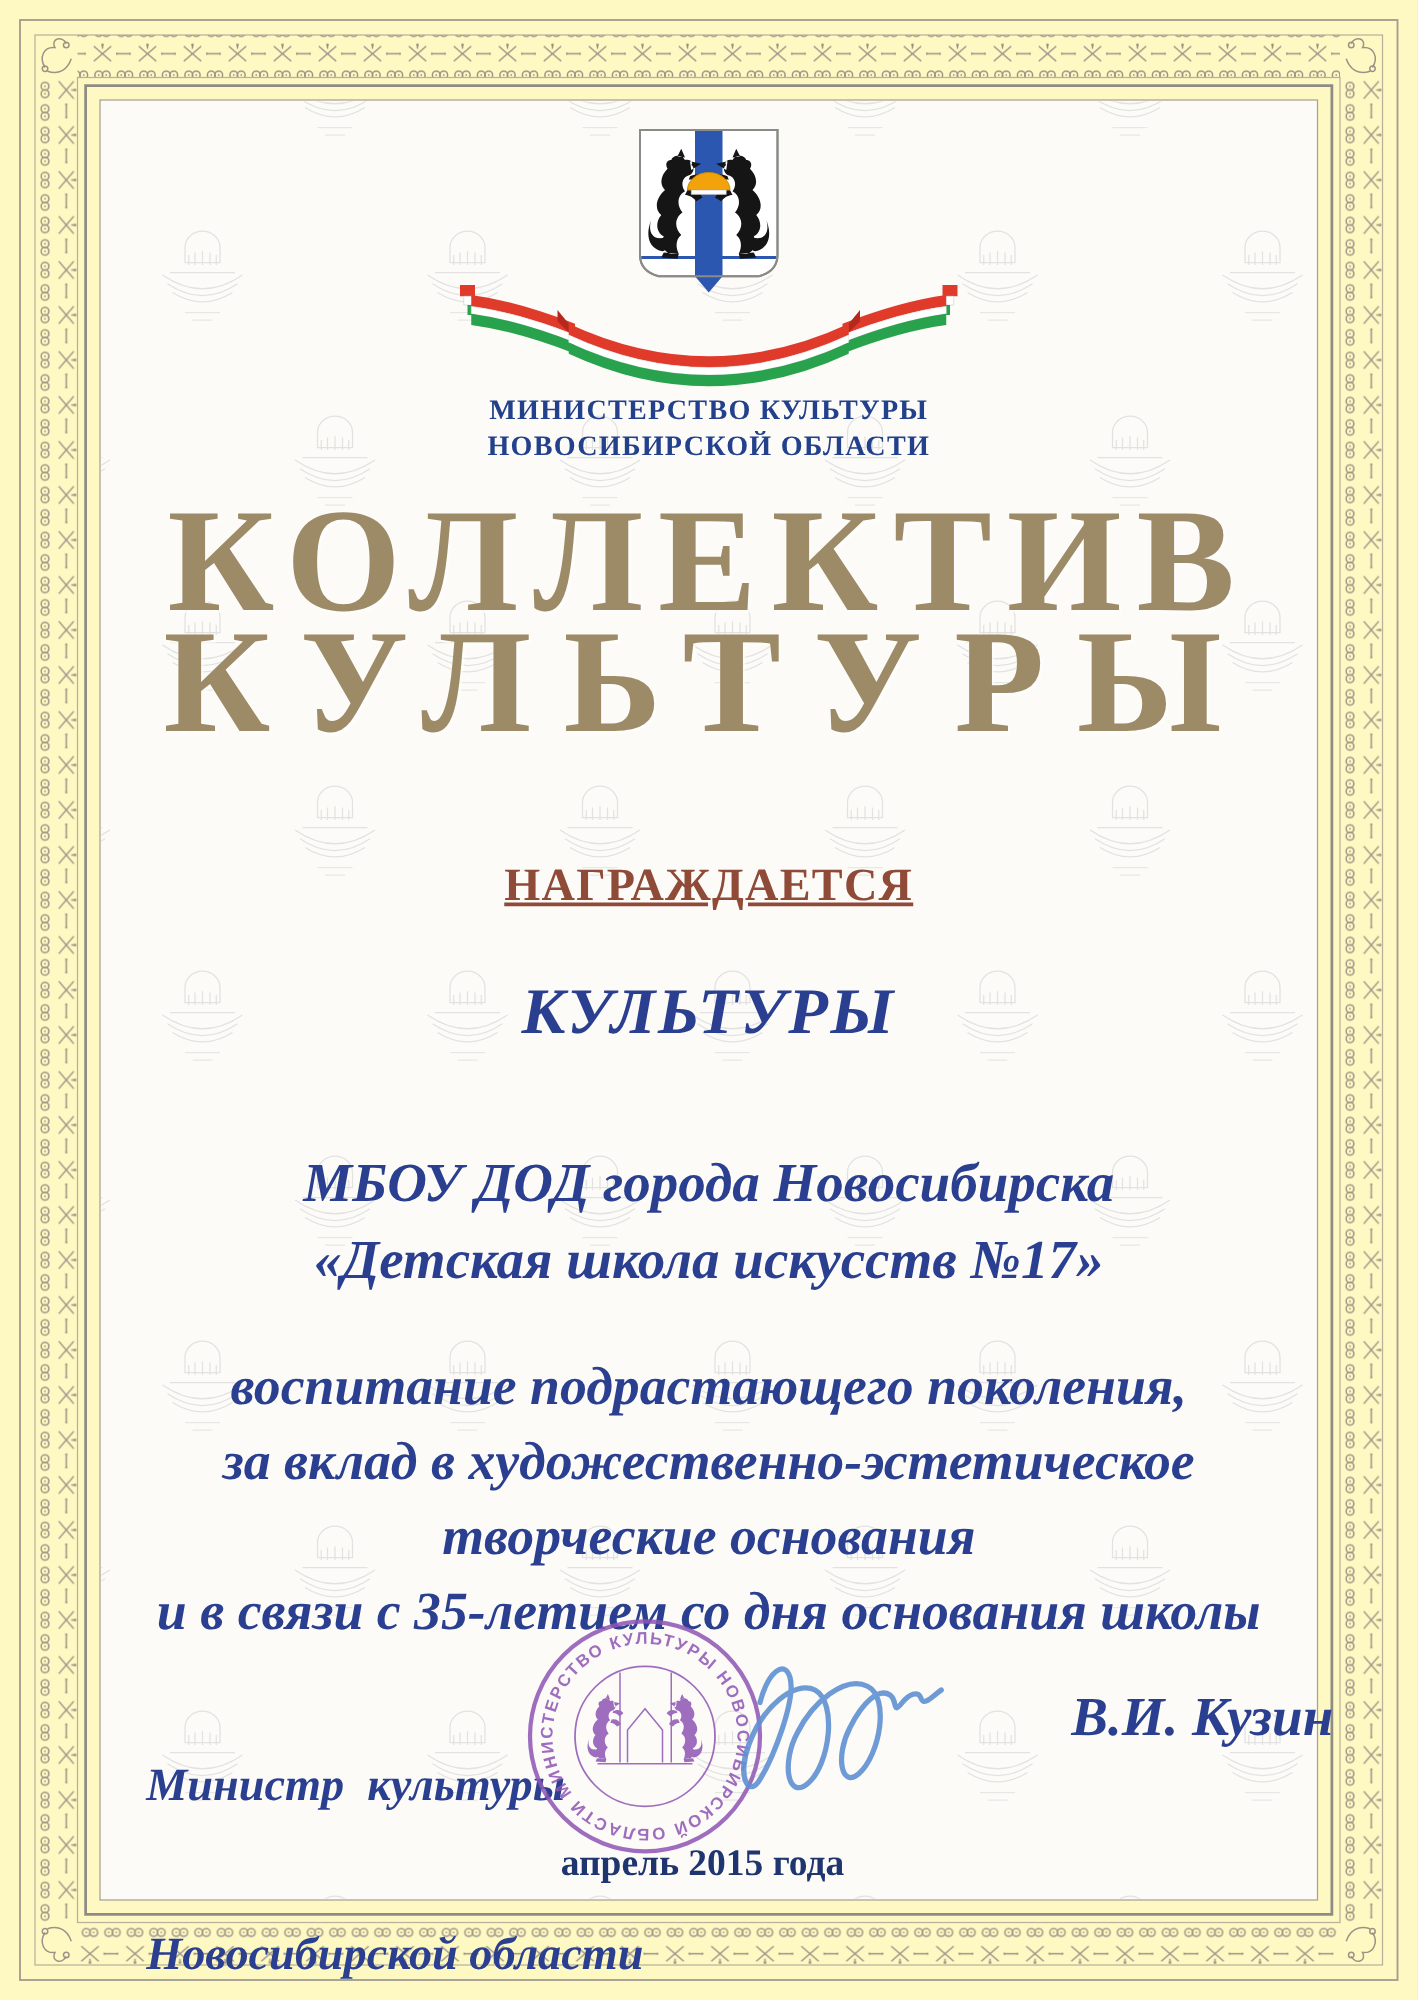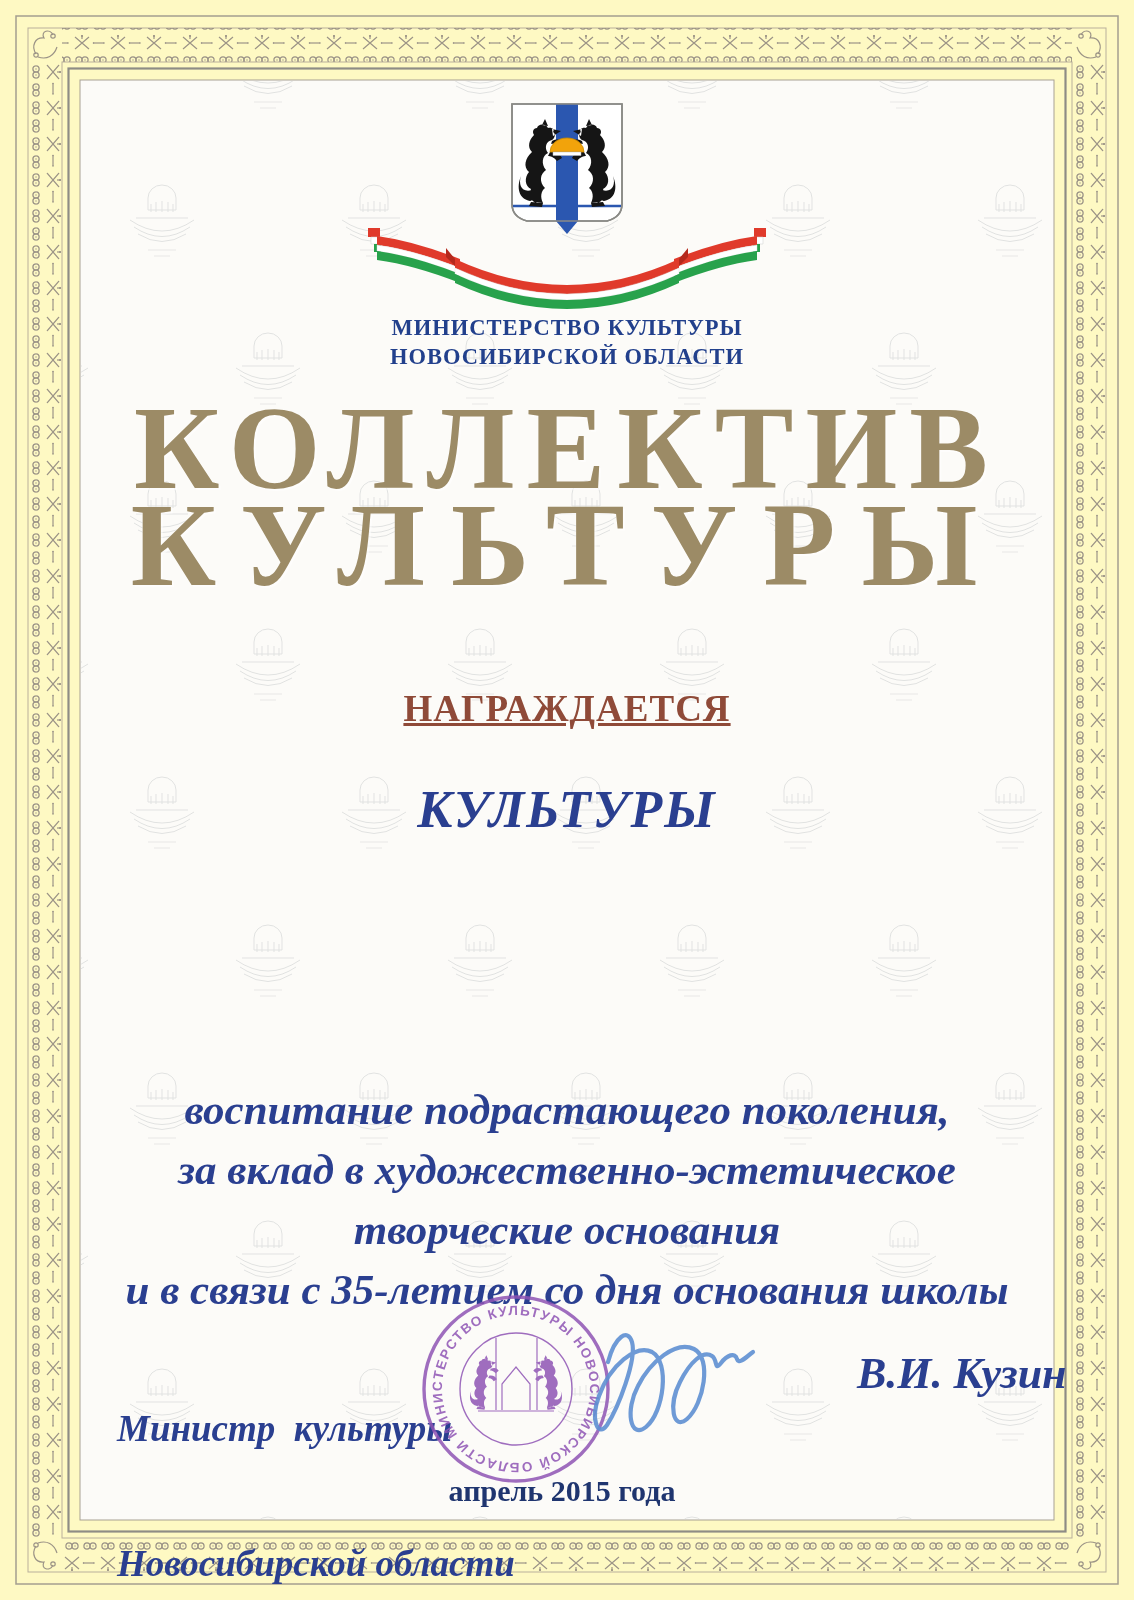--- a/index.html
+++ b/index.html
@@ -112,20 +112,24 @@
     <div>МИНИСТЕРСТВО КУЛЬТУРЫ</div>
     <div>НОВОСИБИРСКОЙ ОБЛАСТИ</div>
   </div>
 
   <div class="abs ctr title1">КОЛЛЕКТИВ</div>
   <div class="abs ctr title1 title2">КУЛЬТУРЫ</div>
 
   <div class="abs ctr awarded">НАГРАЖДАЕТСЯ</div>
   <div class="abs ctr collective">КУЛЬТУРЫ</div>
 
+  <div class="abs ctr org">
+    <div>МБОУ ДОД города Новосибирска</div>
+    <div>«Детская школа искусств №17»</div>
+  </div>
 
   <div class="abs ctr reason">
     <div>воспитание подрастающего поколения,</div>
     <div>за вклад в художественно-эстетическое</div>
     <div>творческие основания</div>
     <div>и в связи с 35-летием со дня основания школы</div>
   </div>
 
   <div class="abs minister">
     <div>Министр  культуры</div>

